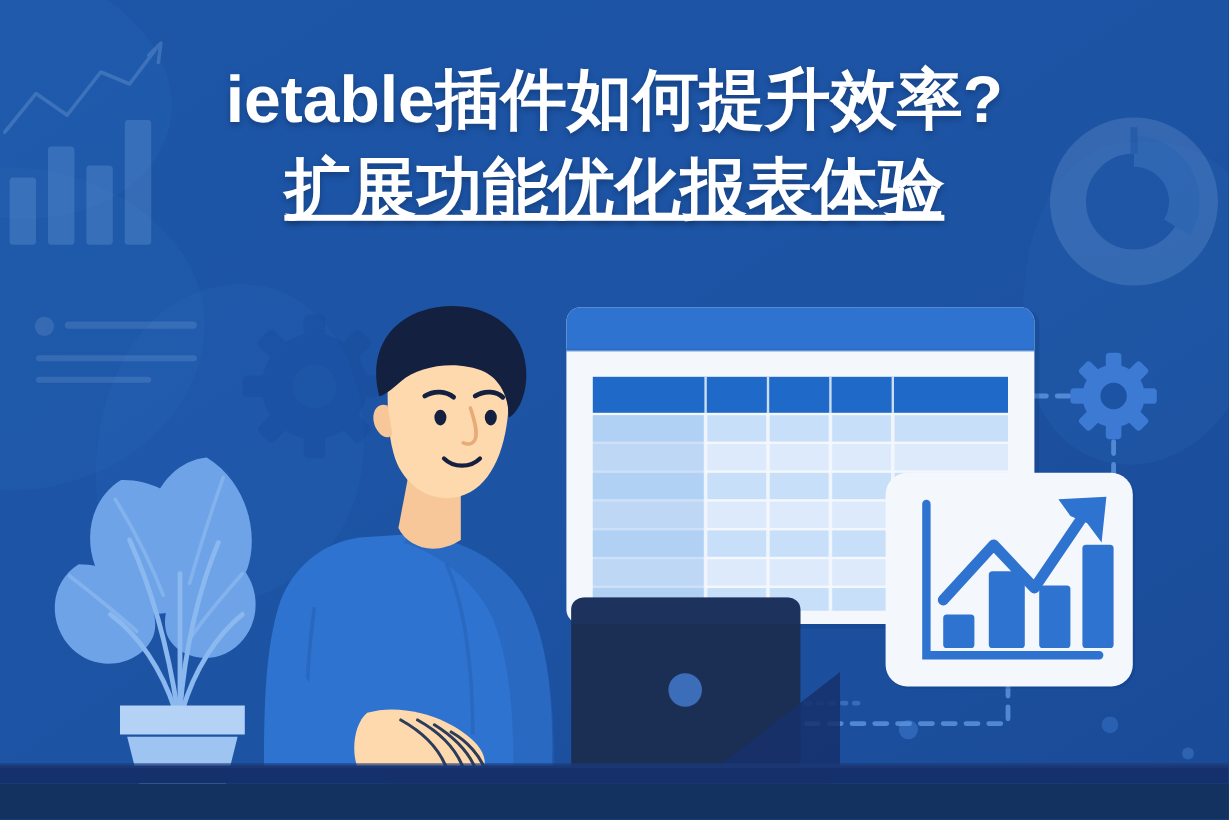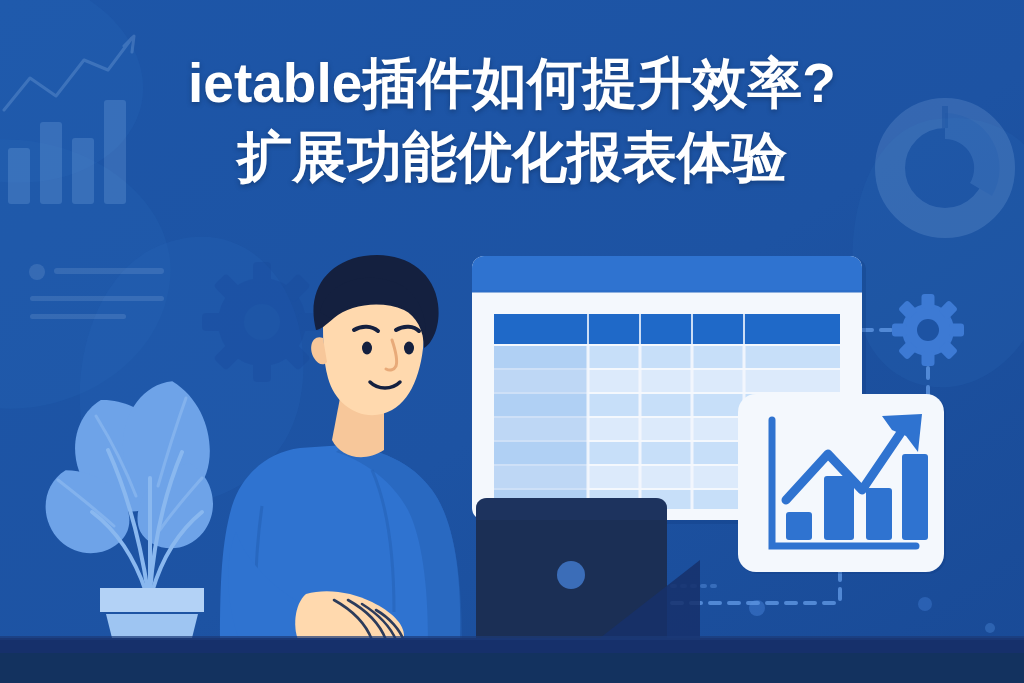--- a/index.html
+++ b/index.html
@@ -21,21 +21,21 @@
   .title-line{
     display:block;
     color:#ffffff;
     font-weight:700;
     font-size:55px;
     line-height:74px;
     letter-spacing:0px;
     text-shadow:0 2px 5px rgba(8,28,60,.38);
     white-space:nowrap;
   }
-  .title-line.l2{font-size:55px;}
+  .title-line.l2{font-size:55px;text-decoration:underline;}
 </style>
 </head>
 <body>
 
 <div id="stage">
 
   <svg class="layer" viewBox="0 0 1024 683" xmlns="http://www.w3.org/2000/svg">
     <defs>
       <linearGradient id="bgGrad" x1="0" y1="0" x2="1" y2="1">
         <stop offset="0%" stop-color="#1d56a8"></stop>

